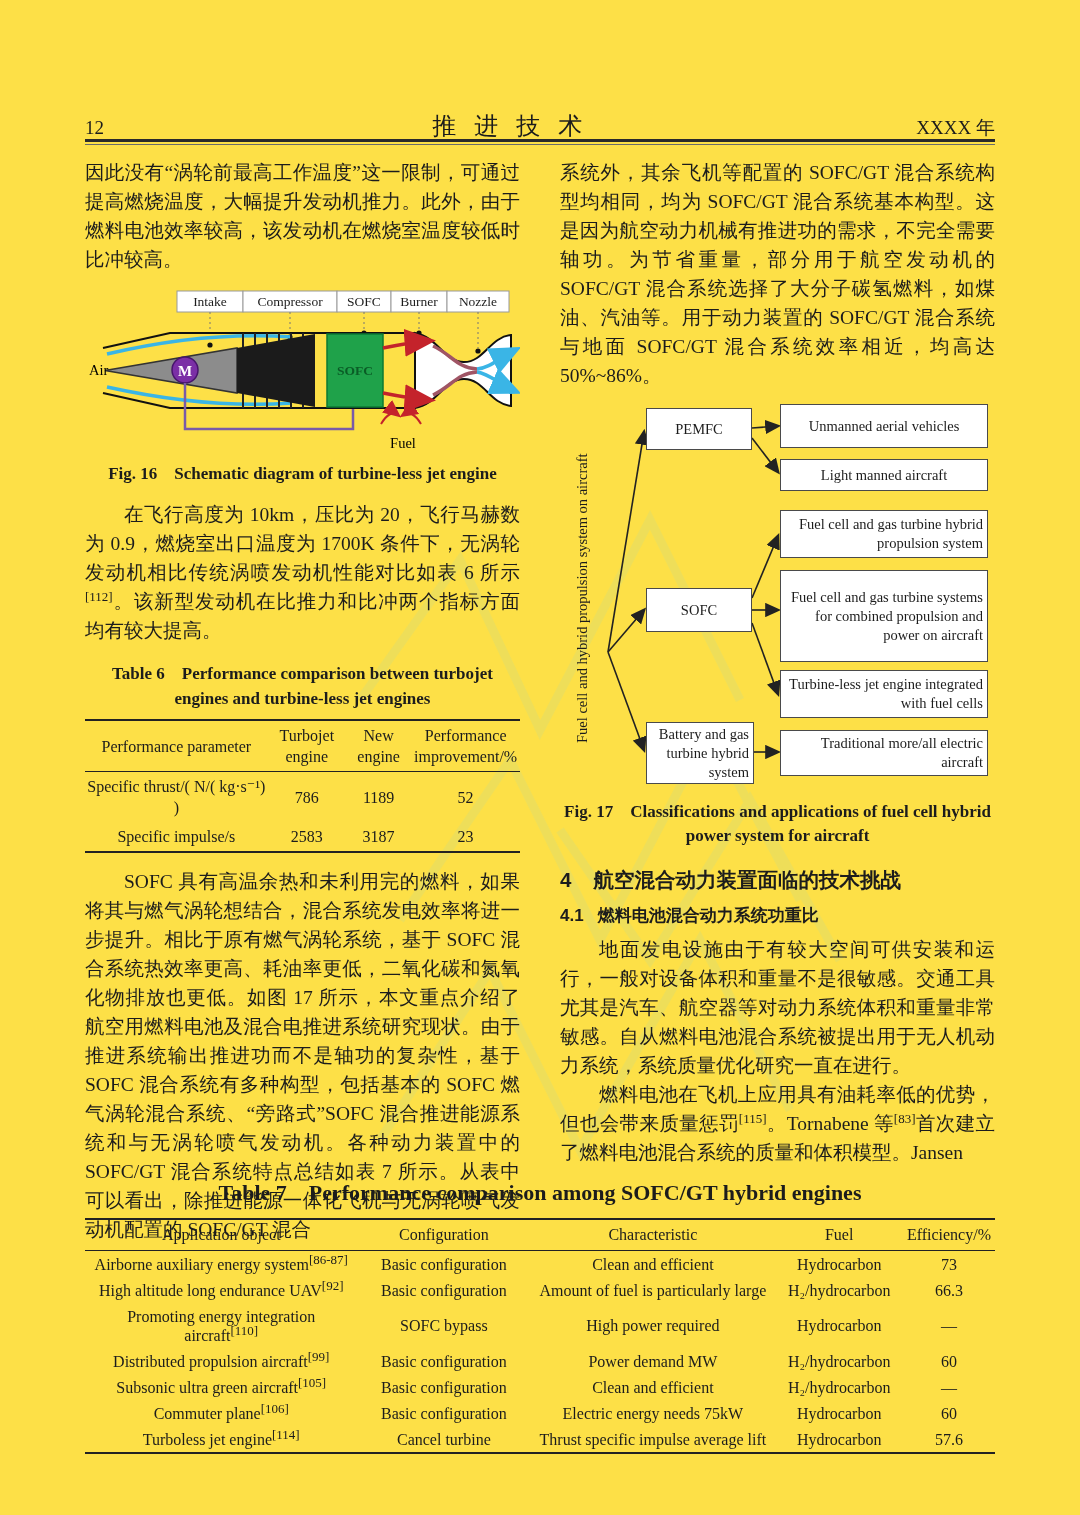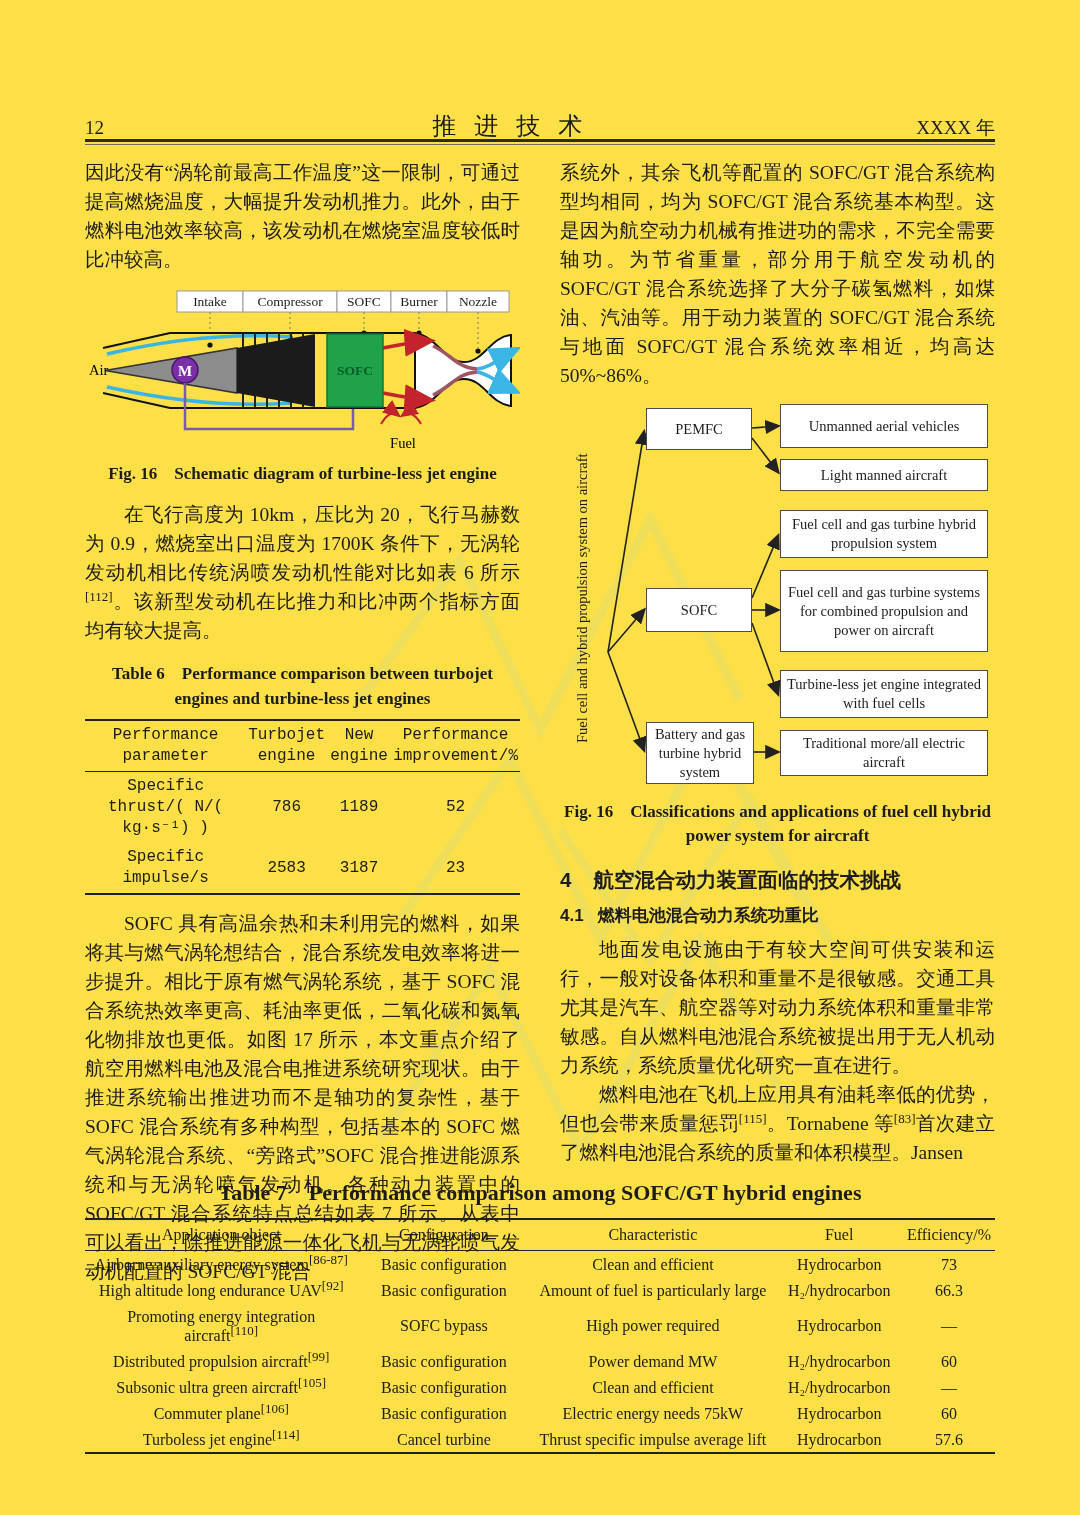--- a/index.html
+++ b/index.html
@@ -19,29 +19,29 @@
   .cols{position:absolute;top:158px;left:85px;width:910px;display:flex;gap:40px;z-index:1;}
   .col{width:435px;}
   p.body{margin:0;font-size:19.5px;line-height:29px;text-align:justify;}
   p.body.indent{text-indent:2em;}
   sup.ref{font-size:13px;line-height:0;}
   
   .fig16{margin:14px 0 10px 0;}
   .figcap{font-weight:bold;font-size:17px;text-align:center;line-height:24px;margin:2px 0 14px 0;}
   
   .t6title{font-weight:bold;font-size:17px;text-align:center;line-height:25px;margin:16px 18px 8px 18px;}
-  table.t6{width:100%;border-collapse:collapse;font-size:16px;font-family:Liberation Mono, monospace;}
+  table.t6{width:100%;border-collapse:collapse;font-size:16px;}
   table.t6 th{font-weight:normal;}
   table.t6 thead tr{border-top:2px solid #222;border-bottom:1px solid #222;}
   table.t6 tbody tr:last-child{border-bottom:2px solid #222;}
   table.t6 th,table.t6 td{padding:4px 2px;text-align:center;line-height:21px;}
   .t6wrap{margin-bottom:14px;}
   
   .fig17{position:relative;width:435px;height:392px;margin:12px 0 6px 0;font-size:14.5px;}
-  .fc-box{position:absolute;border:1.5px solid #4a4a4a;background:#fff;display:flex;align-items:center;justify-content:center;text-align:center;line-height:19px;padding:2px 4px;box-sizing:border-box;}
+  .fc-box{position:absolute;border:1.5px solid #4a4a4a;background:#fff;display:flex;align-items:center;justify-content:center;text-align:right;line-height:19px;padding:2px 4px;box-sizing:border-box;}
   .fc-axis{position:absolute;left:14px;top:0;height:100%;writing-mode:vertical-rl;transform:rotate(180deg);text-align:center;font-size:14.5px;}
   .fig17 svg{position:absolute;left:0;top:0;}
   
   h2.sec{font-family:"Liberation Sans","DejaVu Sans",sans-serif;font-size:20.5px;margin:18px 0 10px 0;font-weight:bold;}
   h3.sec{font-family:"Liberation Sans","DejaVu Sans",sans-serif;font-size:17px;margin:10px 0 8px 0;font-weight:bold;}
   h2.sec .no{margin-right:22px;}
   h3.sec .no{margin-right:14px;}
   
   .t7block{position:absolute;top:1178px;left:85px;width:910px;z-index:1;}
   .t7title{font-weight:bold;font-size:22px;text-align:center;margin-bottom:10px;}
@@ -227,25 +227,25 @@
             <line x1="194" y1="350" x2="218" y2="350" marker-end="url(#mdark)"></line>
           </g>
         </svg>
         <div class="fc-axis">Fuel cell and hybrid propulsion system on aircraft</div>
         <div class="fc-box" style="left:86px;top:6px;width:106px;height:42px;">PEMFC</div>
         <div class="fc-box" style="left:86px;top:186px;width:106px;height:44px;">SOFC</div>
         <div class="fc-box" style="left:86px;top:320px;width:108px;height:62px;">Battery and gas turbine hybrid system</div>
         <div class="fc-box" style="left:220px;top:2px;width:208px;height:44px;">Unmanned aerial vehicles</div>
         <div class="fc-box" style="left:220px;top:57px;width:208px;height:32px;">Light manned aircraft</div>
         <div class="fc-box" style="left:220px;top:108px;width:208px;height:48px;">Fuel cell and gas turbine hybrid propulsion system</div>
-        <div class="fc-box" style="left:220px;top:168px;width:208px;height:82px;">Fuel cell and gas turbine systems for combined propulsion and power on aircraft</div>
+        <div class="fc-box" style="left:220px;top:168px;width:208px;height:92px;">Fuel cell and gas turbine systems for combined propulsion and power on aircraft</div>
         <div class="fc-box" style="left:220px;top:268px;width:208px;height:48px;">Turbine-less jet engine integrated with fuel cells</div>
         <div class="fc-box" style="left:220px;top:328px;width:208px;height:46px;">Traditional more/all electric aircraft</div>
       </div>
-      <div class="figcap" style="margin:6px 0 12px 0;">Fig. 16　Classifications and applications of fuel cell hybrid power system for aircraft</div>
+      <div class="figcap" style="margin:6px 0 12px 0;">Fig. 17　Classifications and applications of fuel cell hybrid power system for aircraft</div>
 
       <h2 class="sec"><span class="no">4</span><span>航空混合动力装置面临的技术挑战</span></h2>
       <h3 class="sec"><span class="no">4.1</span><span>燃料电池混合动力系统功重比</span></h3>
 
       <p class="body indent">地面发电设施由于有较大空间可供安装和运行，一般对设备体积和重量不是很敏感。交通工具尤其是汽车、航空器等对动力系统体积和重量非常敏感。自从燃料电池混合系统被提出用于无人机动力系统，系统质量优化研究一直在进行。</p>
       <p class="body indent"><span>燃料电池在飞机上应用具有油耗率低的优势，但也会带来质量惩罚</span><sup class="ref">[115]</sup><span>。Tornabene 等</span><sup class="ref">[83]</sup><span>首次建立了燃料电池混合系统的质量和体积模型。Jansen</span></p>
     </div>
   </div>
 
   <div class="t7block">

